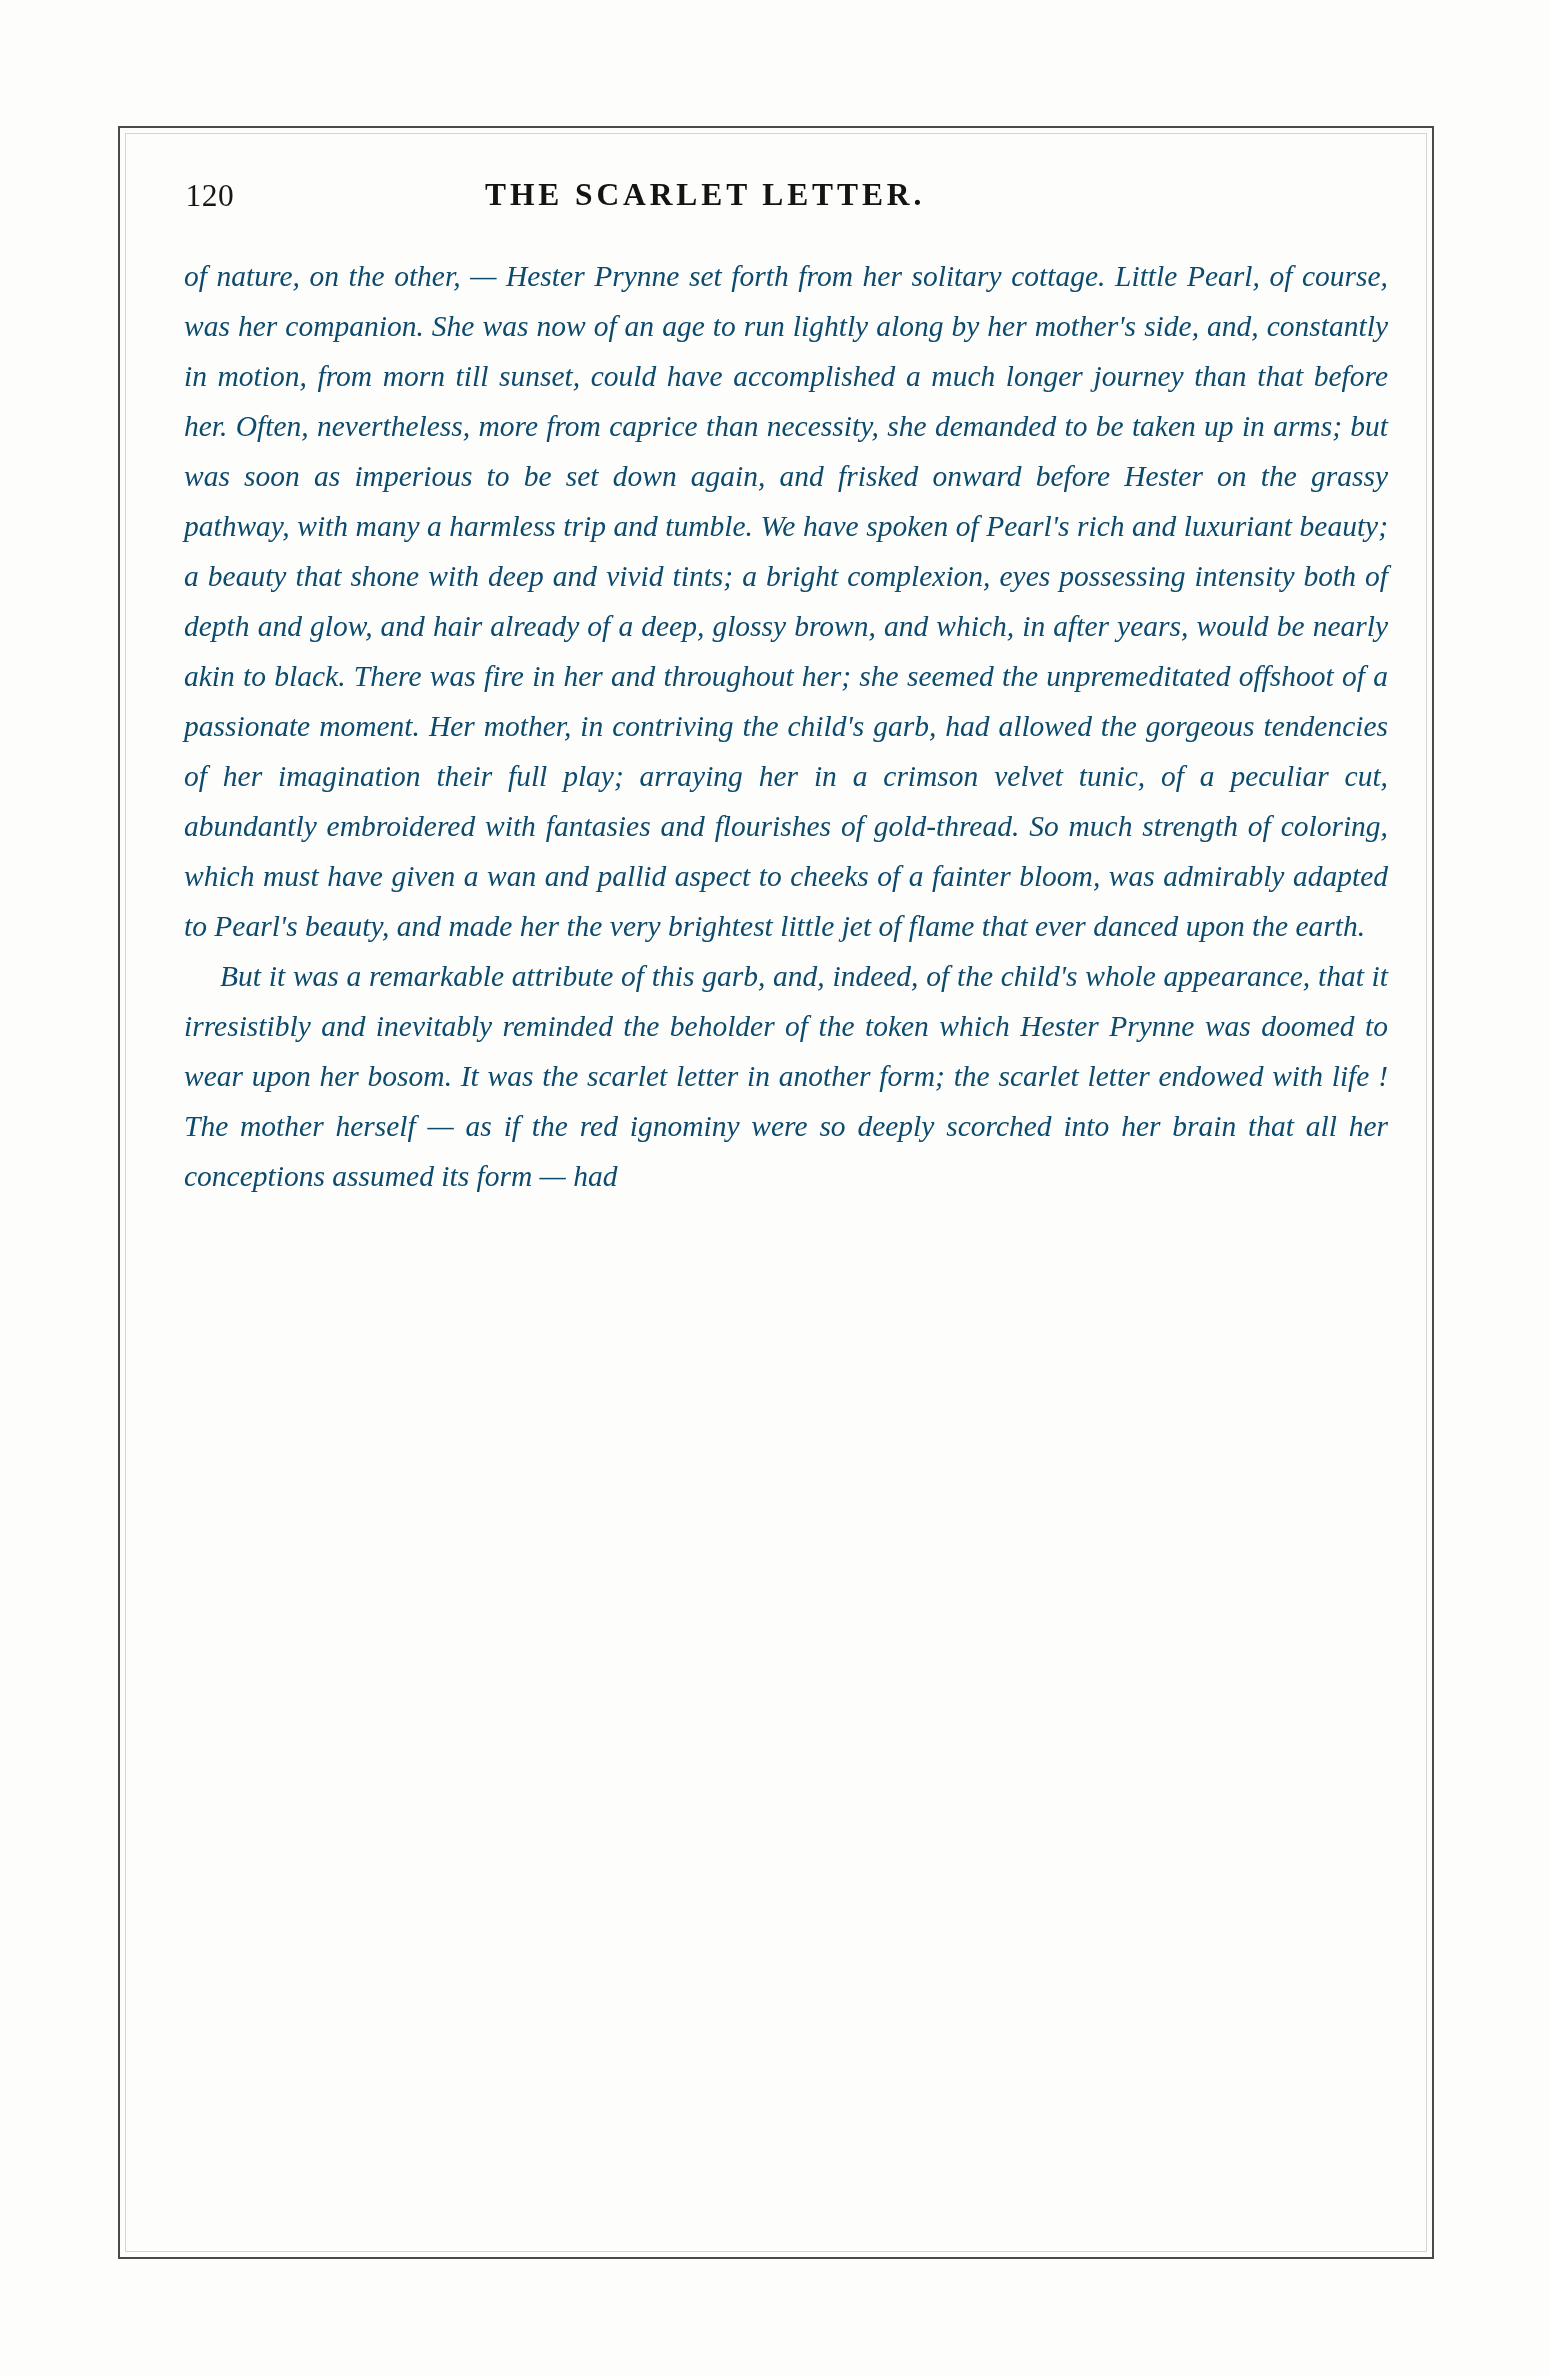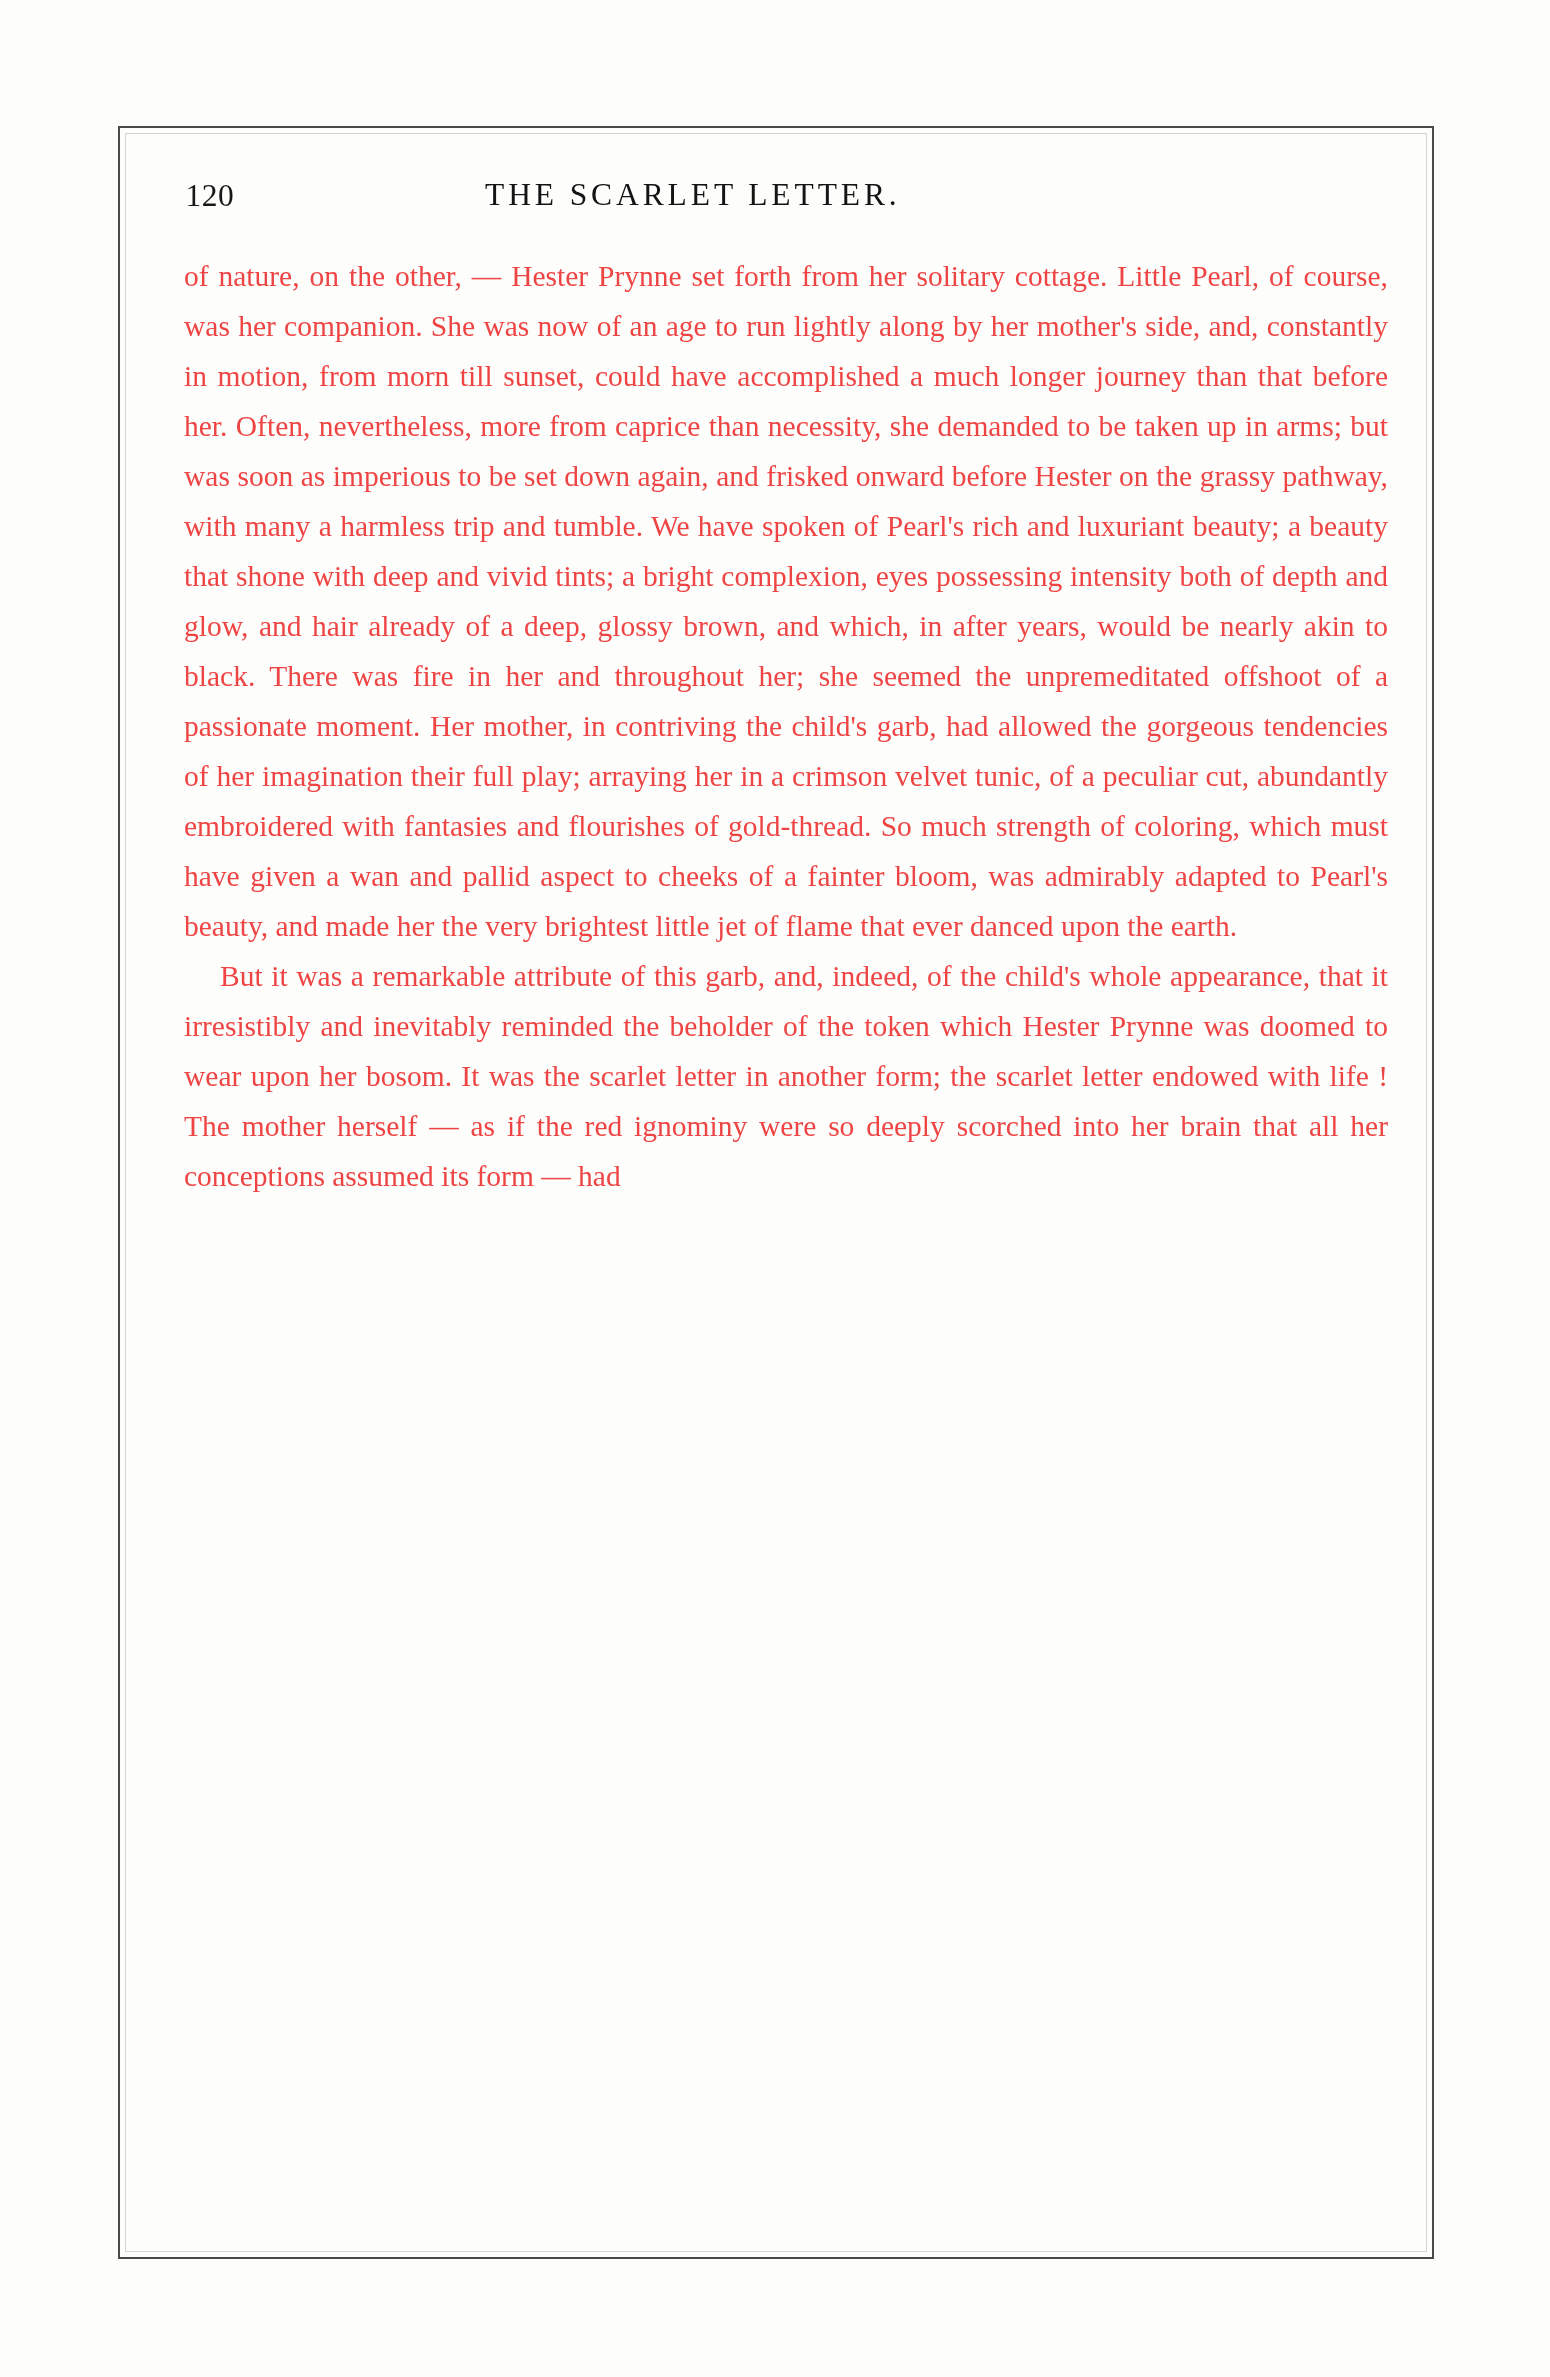--- a/index.html
+++ b/index.html
@@ -62,32 +62,33 @@
     font-size: 31.5px;
     letter-spacing: 0.4px;
     color: #171717;
   }
   .head-title {
     position: absolute;
     left: 301px;
     top: 15.7px;
     font-size: 31.5px;
     letter-spacing: 3.9px;
-    font-weight: 400;
+    font-weight: 700;
     color: #141414;
     white-space: nowrap;
   }
 
   .body-text {
     margin-top: 14px;
     font-size: 29.5px;
     line-height: 50px;
     text-align: justify;
     text-justify: inter-word;
-    color: #ef4444;
+    color: #0c4a6e;
+    font-style: italic;
   }
   .body-text p {
     margin: 0;
   }
   .body-text p.indent {
     text-indent: 36px;
   }
 
   
   .content {

